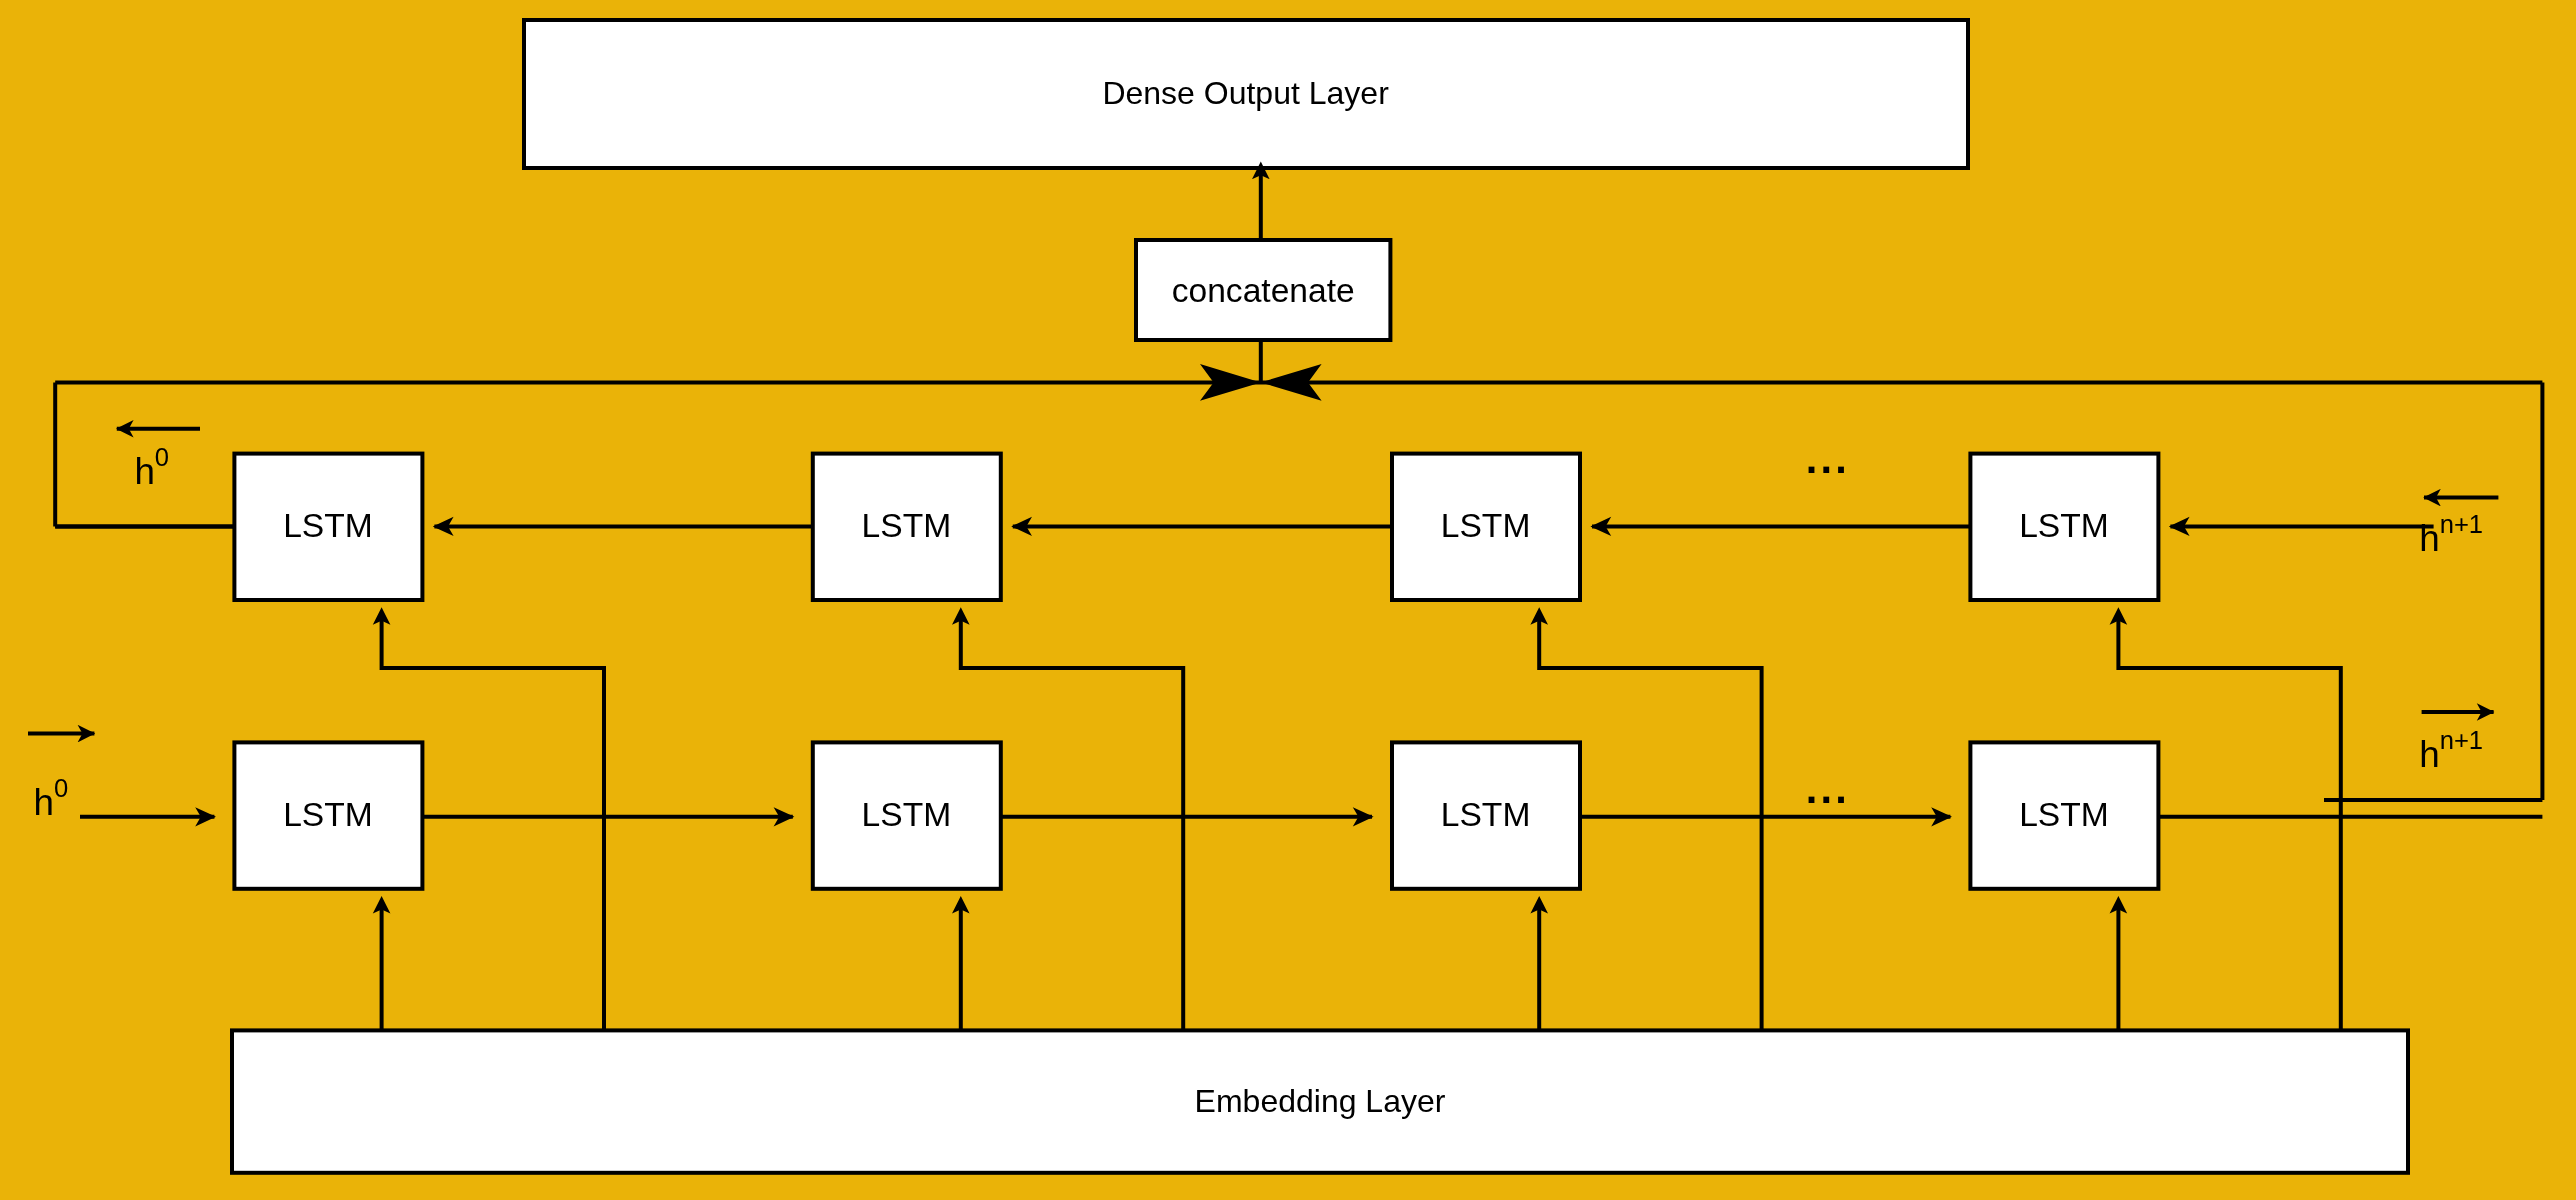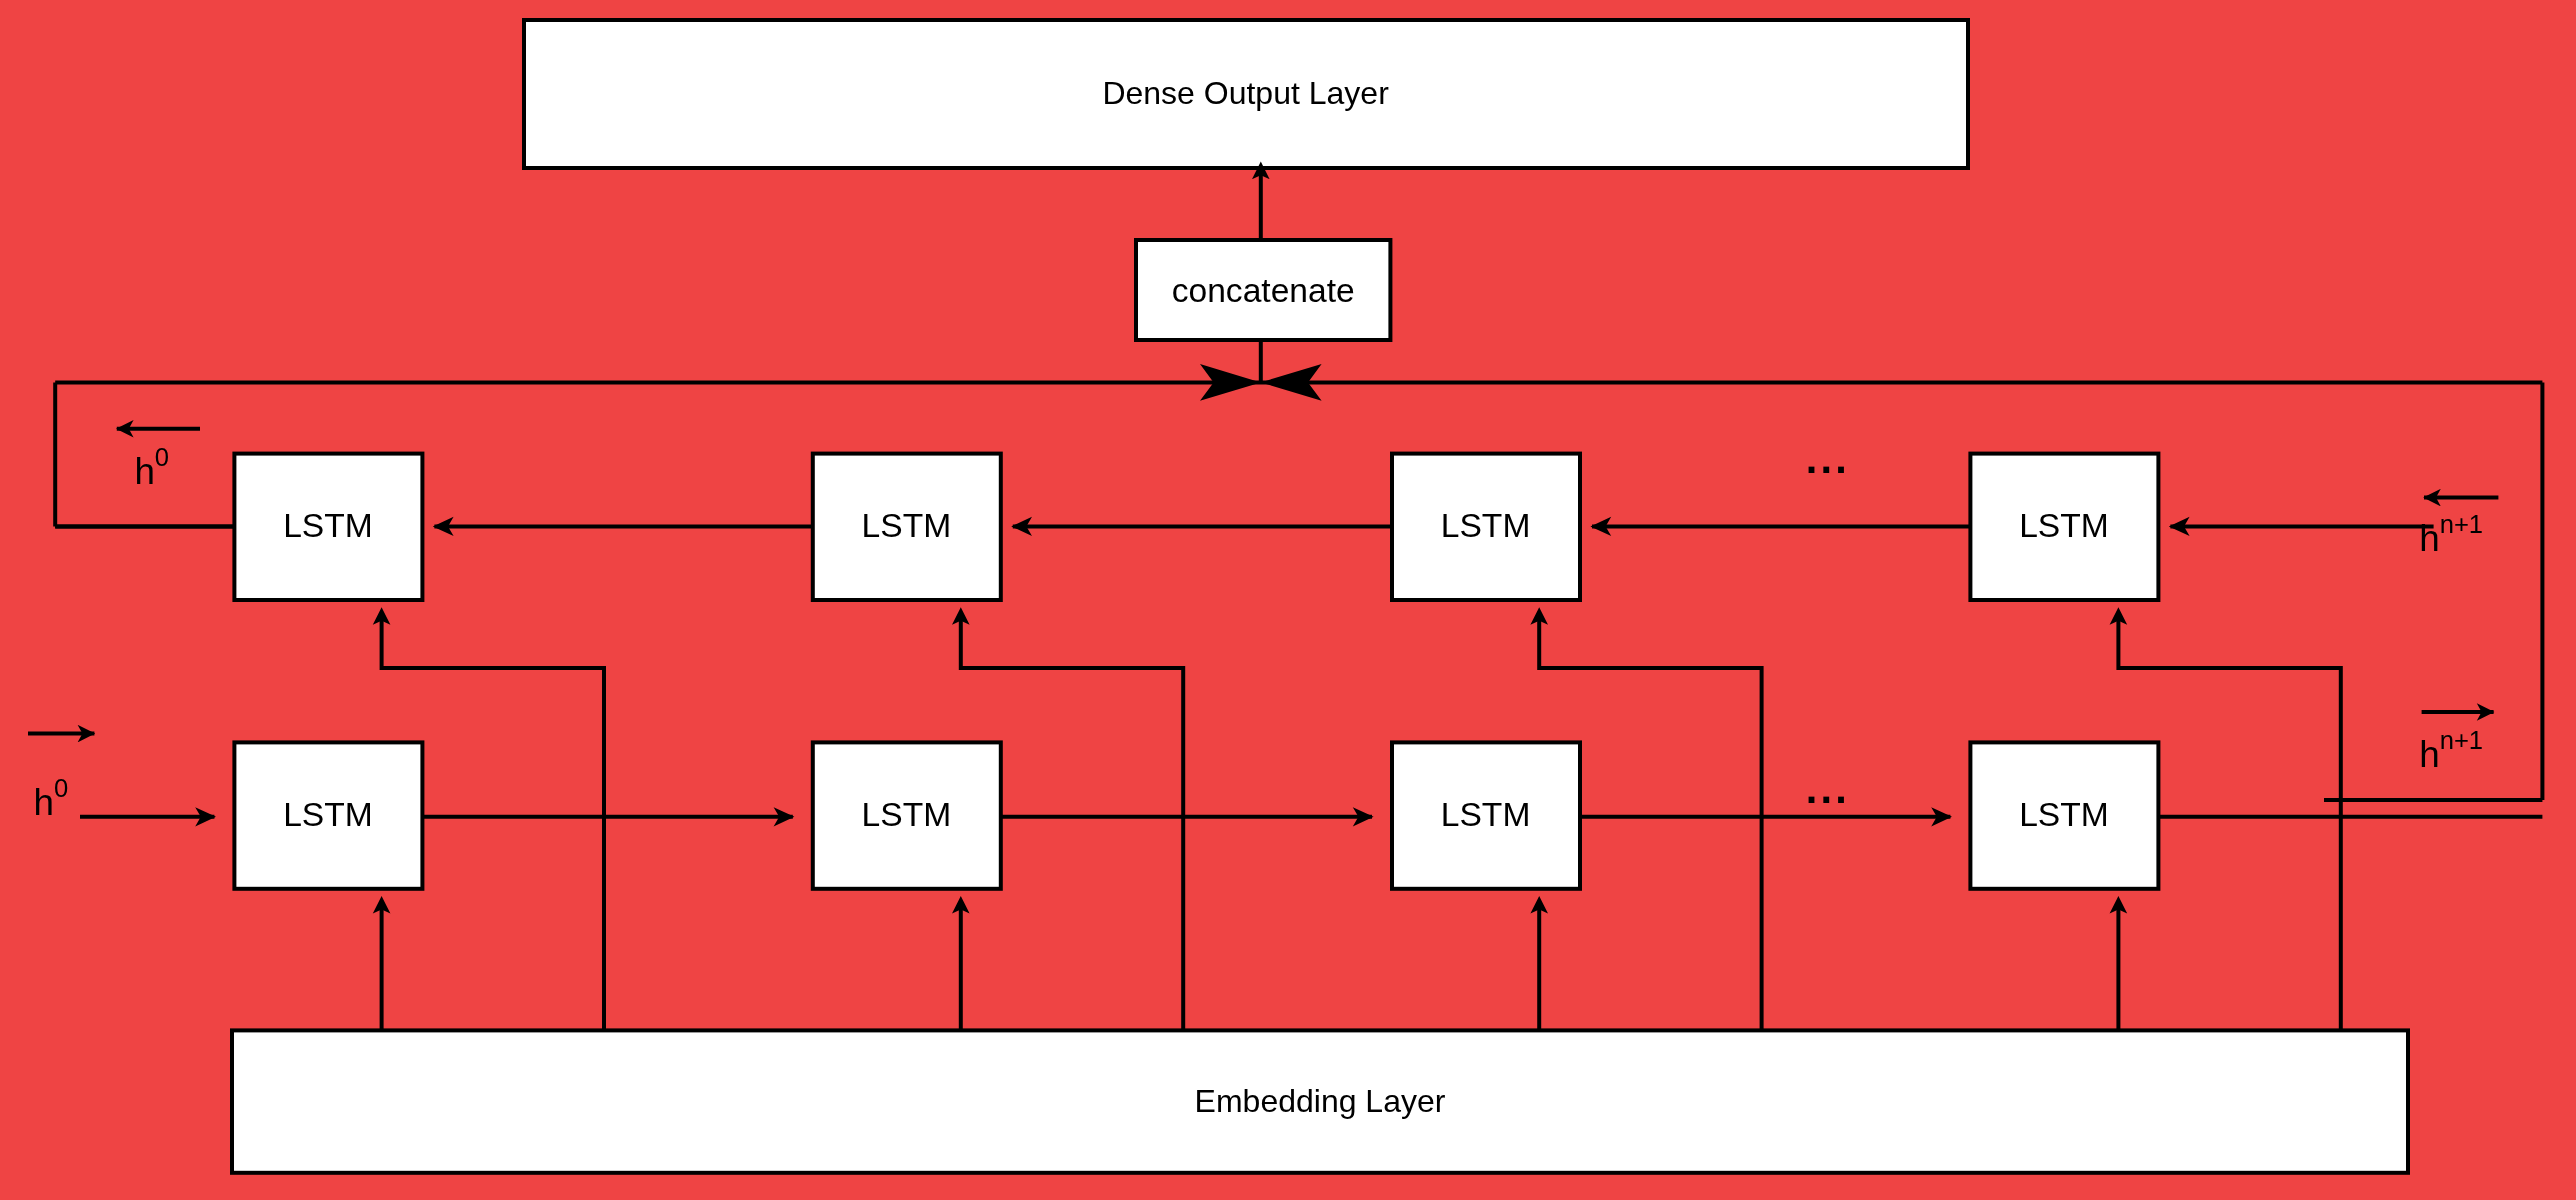--- a/index.html
+++ b/index.html
@@ -1,18 +1,18 @@
 <!DOCTYPE html>
 <html style="font-size:12.8px"><head>
 <meta charset="utf-8">
 <title>BiLSTM Architecture Diagram</title>
 <style>
   html,body{margin:0;padding:0;background:#ffffff;}
   body{font-family:"Liberation Sans","DejaVu Sans",sans-serif;}
-  #stage{position:relative;width:2576px;height:1200px;background:#ef4444;overflow:hidden;}
+  #stage{position:relative;width:2576px;height:1200px;background:#eab308;overflow:hidden;}
   svg#diagram{position:absolute;left:0;top:0;width:2576px;height:1200px;display:block;}
   .edge{stroke:#000000;stroke-width:5;fill:none;stroke-linecap:butt;stroke-linejoin:miter;}
   .boxline{stroke:#000000;stroke-width:5;fill:#ffffff;}
   .lbl{font-family:"Liberation Sans","DejaVu Sans",sans-serif;fill:#000000;}
   .lbl-box{font-size:40px;}
   .lbl-lstm{font-size:42px;}
   .lbl-concat{font-size:42px;}
   .lbl-h{font-size:46px;}
   .lbl-hsup{font-size:32px;}
   .dots{font-size:52px;font-weight:bold;letter-spacing:4px;}

